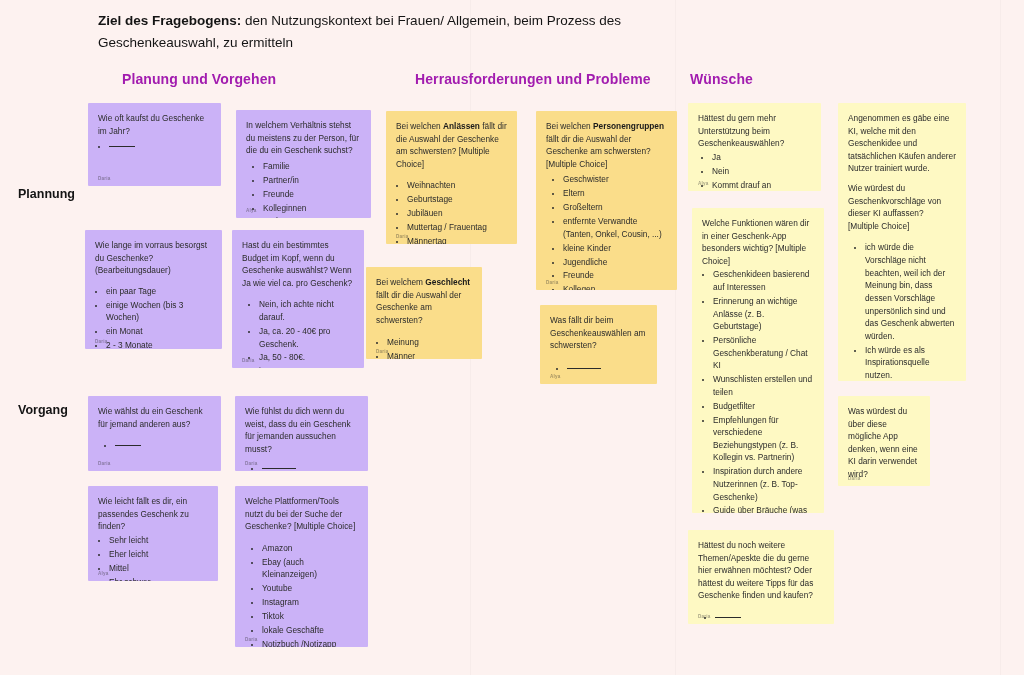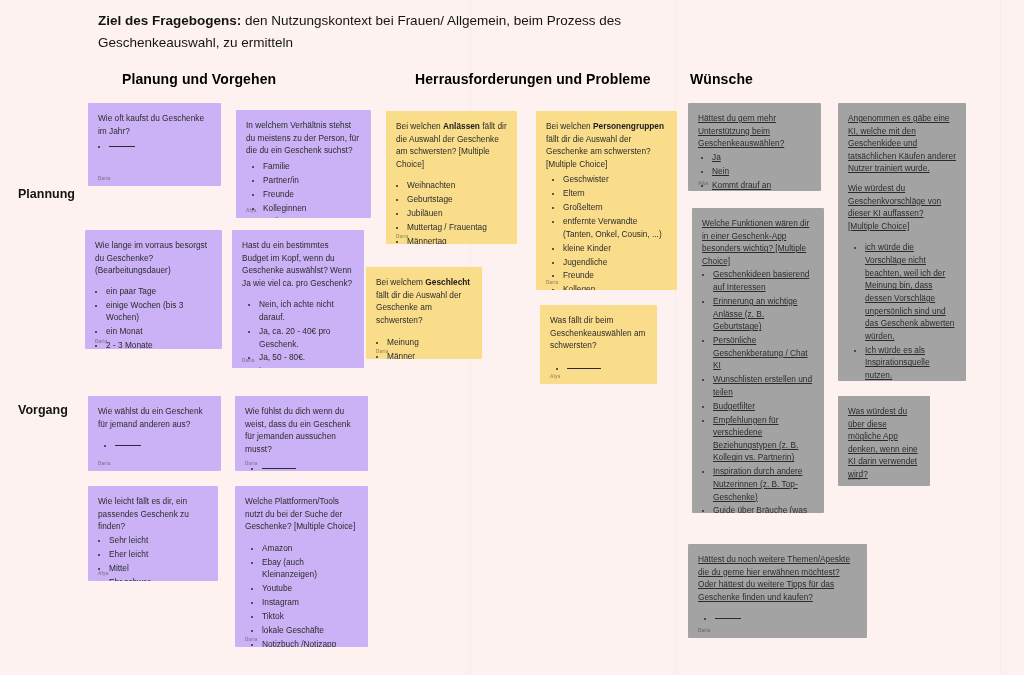--- a/index.html
+++ b/index.html
@@ -16,40 +16,40 @@
   
   .guide{position:absolute;top:0;bottom:0;width:1px;background:rgba(0,0,0,0.022);}
 
   .goal{
     position:absolute;left:98px;top:10px;width:560px;
     font-size:13.5px;line-height:1.62;color:#141414;
   }
   .goal b{font-weight:700;}
 
   .col-title{
-    position:absolute;font-size:14px;font-weight:700;color:#000000;
+    position:absolute;font-size:14px;font-weight:700;color:#a21caf;
     letter-spacing:.1px;
   }
   .row-label{
     position:absolute;font-size:12.5px;font-weight:700;color:#141414;
   }
 
   .card{
     position:absolute;
     box-sizing:border-box;
     padding:9px 10px 4px 10px;
     font-size:8.3px;
     line-height:1.52;
     color:#2b2b2b;
     border-radius:1px;
     overflow:hidden;
   }
   .card.purple{background:#cbb2f7;}
   .card.yellow{background:#fadd8a;}
-  .card.teal{background:#a3a3a3;text-decoration:underline;}
+  .card.teal{background:#fef9c3;}
 
   .card p{margin:0 0 0 0;}
   .card p.gap{margin-top:7px;}
   .card b{font-weight:700;color:#1a1a1a;}
   .card ul{
     margin:3px 0 0 0;
     padding-left:11px;
     list-style:disc;
   }
   .card ul.tight{margin-top:1px;}
@@ -256,21 +256,21 @@
     </ul>
     <div class="author"></div>
   </div>
 
   <div class="card teal" style="left:838px;top:396px;width:92px;height:90px">
     <p>Was würdest du über diese mögliche App denken, wenn eine KI darin verwendet wird?</p>
 
     <div class="author">Daria</div>
   </div>
 
-  <div class="card teal" style="left:688px;top:544px;width:179px;height:94px">
+  <div class="card teal" style="left:688px;top:530px;width:146px;height:94px">
     <p>Hättest du noch weitere Themen/Apeskte die du gerne hier erwähnen möchtest? Oder hättest du weitere Tipps für das Geschenke finden und kaufen?</p>
     <ul class="indent" style="margin-top:9px">
         <li><span class="blank"></span></li>
       </ul>
     <div class="author">Daria</div>
   </div>
 
 </div>
 
 </body></html>

